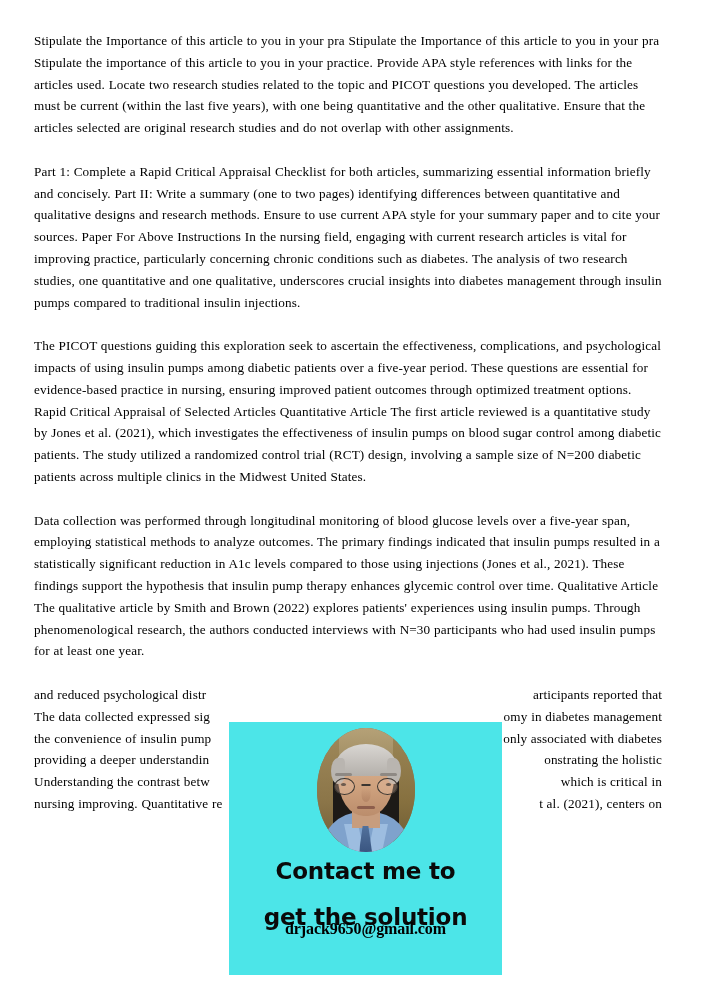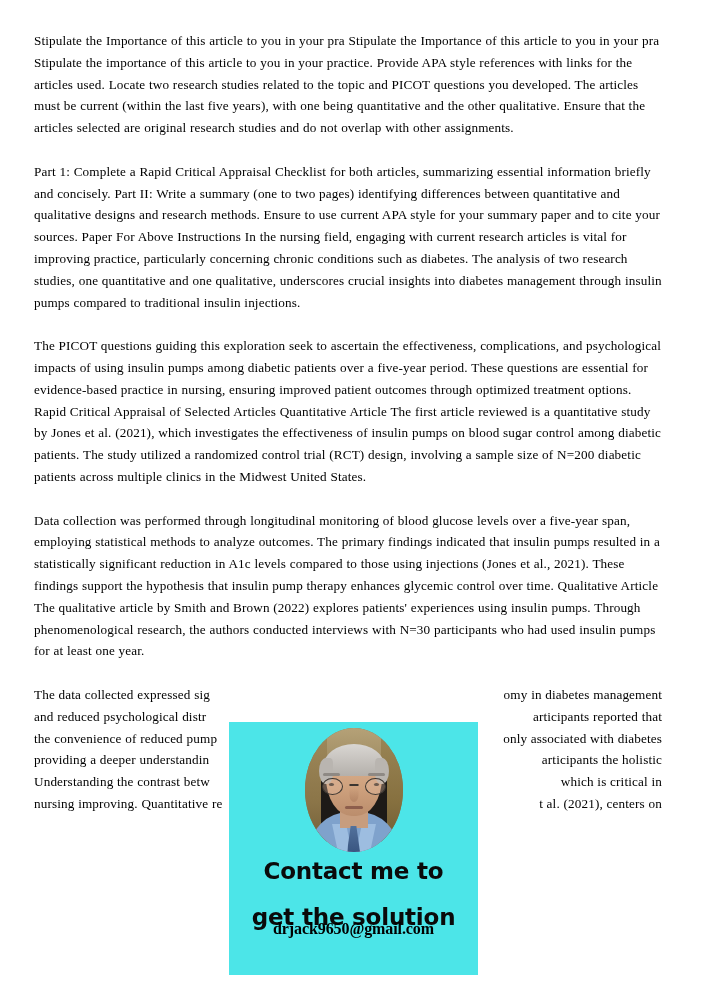--- a/index.html
+++ b/index.html
@@ -41,20 +41,21 @@
   
   #promo-overlay {
     position: absolute;
     left: 229px;
     top: 722px;
     width: 249px;
     height: 253px;
     background: #4CE5E8;
     z-index: 50;
     overflow: hidden;
+    padding-left: 24px;
   }
 
   #promo-photo-wrap {
     position: absolute;
     left: 50%;
     top: 6px;
     transform: translateX(-50%);
     width: 98px;
     height: 124px;
     border-radius: 50% / 50%;
@@ -198,34 +199,34 @@
   <p class="doc-paragraph">Stipulate the Importance of this article to you in your pra Stipulate the Importance of this article to you in your pra Stipulate the importance of this article to you in your practice. Provide APA style references with links for the articles used. Locate two research studies related to the topic and PICOT questions you developed. The articles must be current (within the last five years), with one being quantitative and the other qualitative. Ensure that the articles selected are original research studies and do not overlap with other assignments.</p>
 
   <p class="doc-paragraph">Part 1: Complete a Rapid Critical Appraisal Checklist for both articles, summarizing essential information briefly and concisely. Part II: Write a summary (one to two pages) identifying differences between quantitative and qualitative designs and research methods. Ensure to use current APA style for your summary paper and to cite your sources. Paper For Above Instructions In the nursing field, engaging with current research articles is vital for improving practice, particularly concerning chronic conditions such as diabetes. The analysis of two research studies, one quantitative and one qualitative, underscores crucial insights into diabetes management through insulin pumps compared to traditional insulin injections.</p>
 
   <p class="doc-paragraph">The PICOT questions guiding this exploration seek to ascertain the effectiveness, complications, and psychological impacts of using insulin pumps among diabetic patients over a five-year period. These questions are essential for evidence-based practice in nursing, ensuring improved patient outcomes through optimized treatment options. Rapid Critical Appraisal of Selected Articles Quantitative Article The first article reviewed is a quantitative study by Jones et al. (2021), which investigates the effectiveness of insulin pumps on blood sugar control among diabetic patients. The study utilized a randomized control trial (RCT) design, involving a sample size of N=200 diabetic patients across multiple clinics in the Midwest United States.</p>
 
   <p class="doc-paragraph">Data collection was performed through longitudinal monitoring of blood glucose levels over a five-year span, employing statistical methods to analyze outcomes. The primary findings indicated that insulin pumps resulted in a statistically significant reduction in A1c levels compared to those using injections (Jones et al., 2021). These findings support the hypothesis that insulin pump therapy enhances glycemic control over time. Qualitative Article The qualitative article by Smith and Brown (2022) explores patients' experiences using insulin pumps. Through phenomenological research, the authors conducted interviews with N=30 participants who had used insulin pumps for at least one year.</p>
 
   <div class="doc-paragraph">
     <div>
+      <span>and reduced psychological distr</span>
+      <span style="float:right">articipants reported that</span>
+    </div>
+    <div>
       <span>The data collected expressed sig</span>
       <span style="float:right">omy in diabetes management</span>
     </div>
     <div>
-      <span>and reduced psychological distr</span>
-      <span style="float:right">articipants reported that</span>
-    </div>
-    <div>
-      <span>the convenience of reduced pump</span>
+      <span>the convenience of insulin pump</span>
       <span style="float:right">only associated with diabetes</span>
     </div>
     <div>
       <span>providing a deeper understandin</span>
-      <span style="float:right">articipants the holistic</span>
+      <span style="float:right">onstrating the holistic</span>
     </div>
     <div>
       <span>Understanding the contrast betw</span>
       <span style="float:right">which is critical in</span>
     </div>
     <div>
       <span>nursing improving. Quantitative re</span>
       <span style="float:right">t al. (2021), centers on</span>
     </div>
   </div>

